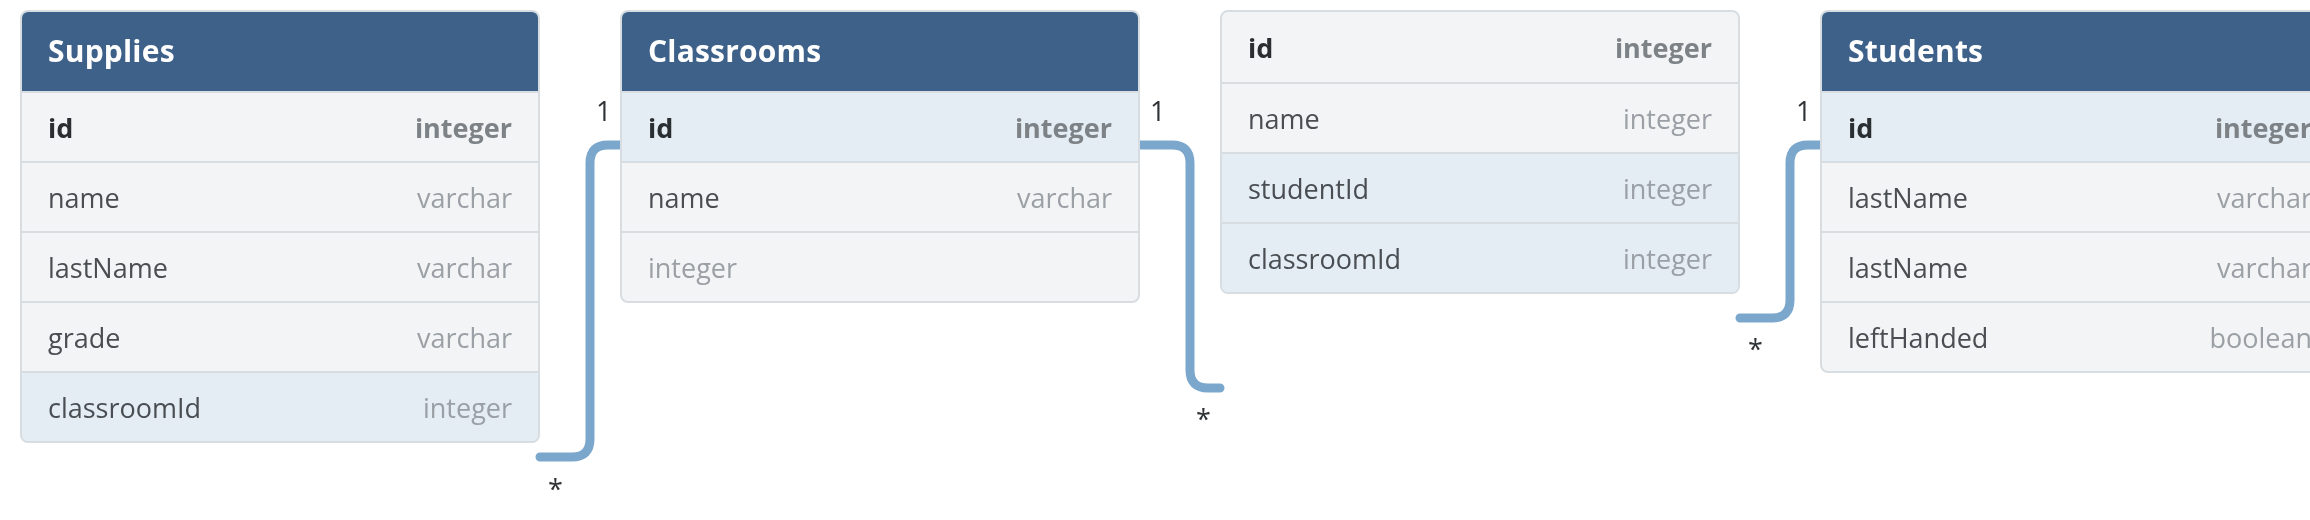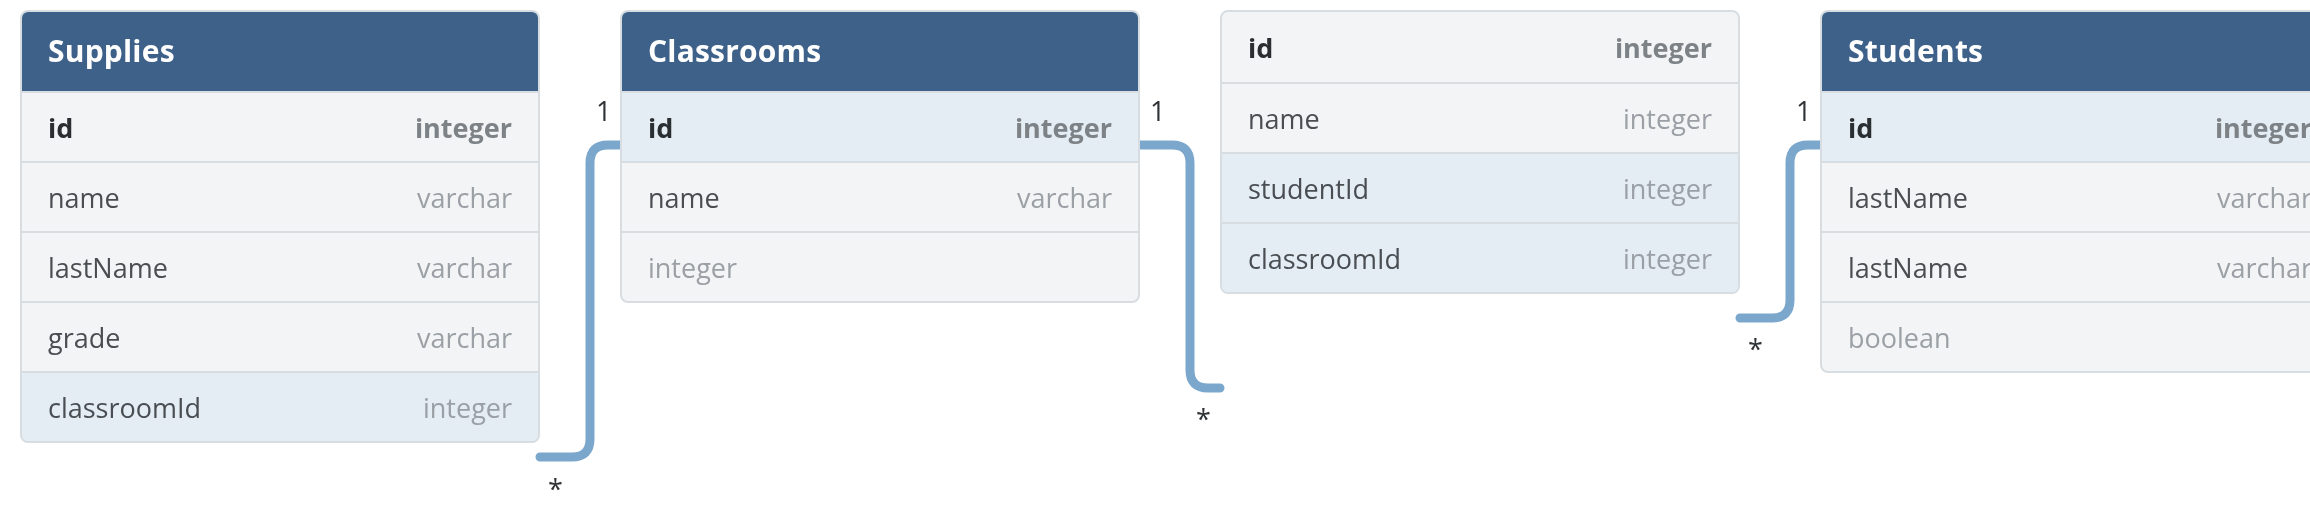--- a/index.html
+++ b/index.html
@@ -152,20 +152,21 @@
     </div>
     <div class="entity-row">
       <span class="col-name">lastName</span>
       <span class="col-type">varchar</span>
     </div>
     <div class="entity-row">
       <span class="col-name">lastName</span>
       <span class="col-type">varchar</span>
     </div>
     <div class="entity-row">
+      <span class="col-name">leftHanded</span>
       <span class="col-type">boolean</span>
     </div>
   </div>
 <span class="card-label" style="left: 548px; top: 470px;">*</span>
 <span class="card-label" style="left: 596px; top: 92px;">1</span>
 <span class="card-label" style="left: 1196px; top: 400px;">*</span>
 <span class="card-label" style="left: 1150px; top: 92px;">1</span>
 <span class="card-label" style="left: 1748px; top: 330px;">*</span>
 <span class="card-label" style="left: 1796px; top: 92px;">1</span>
 

